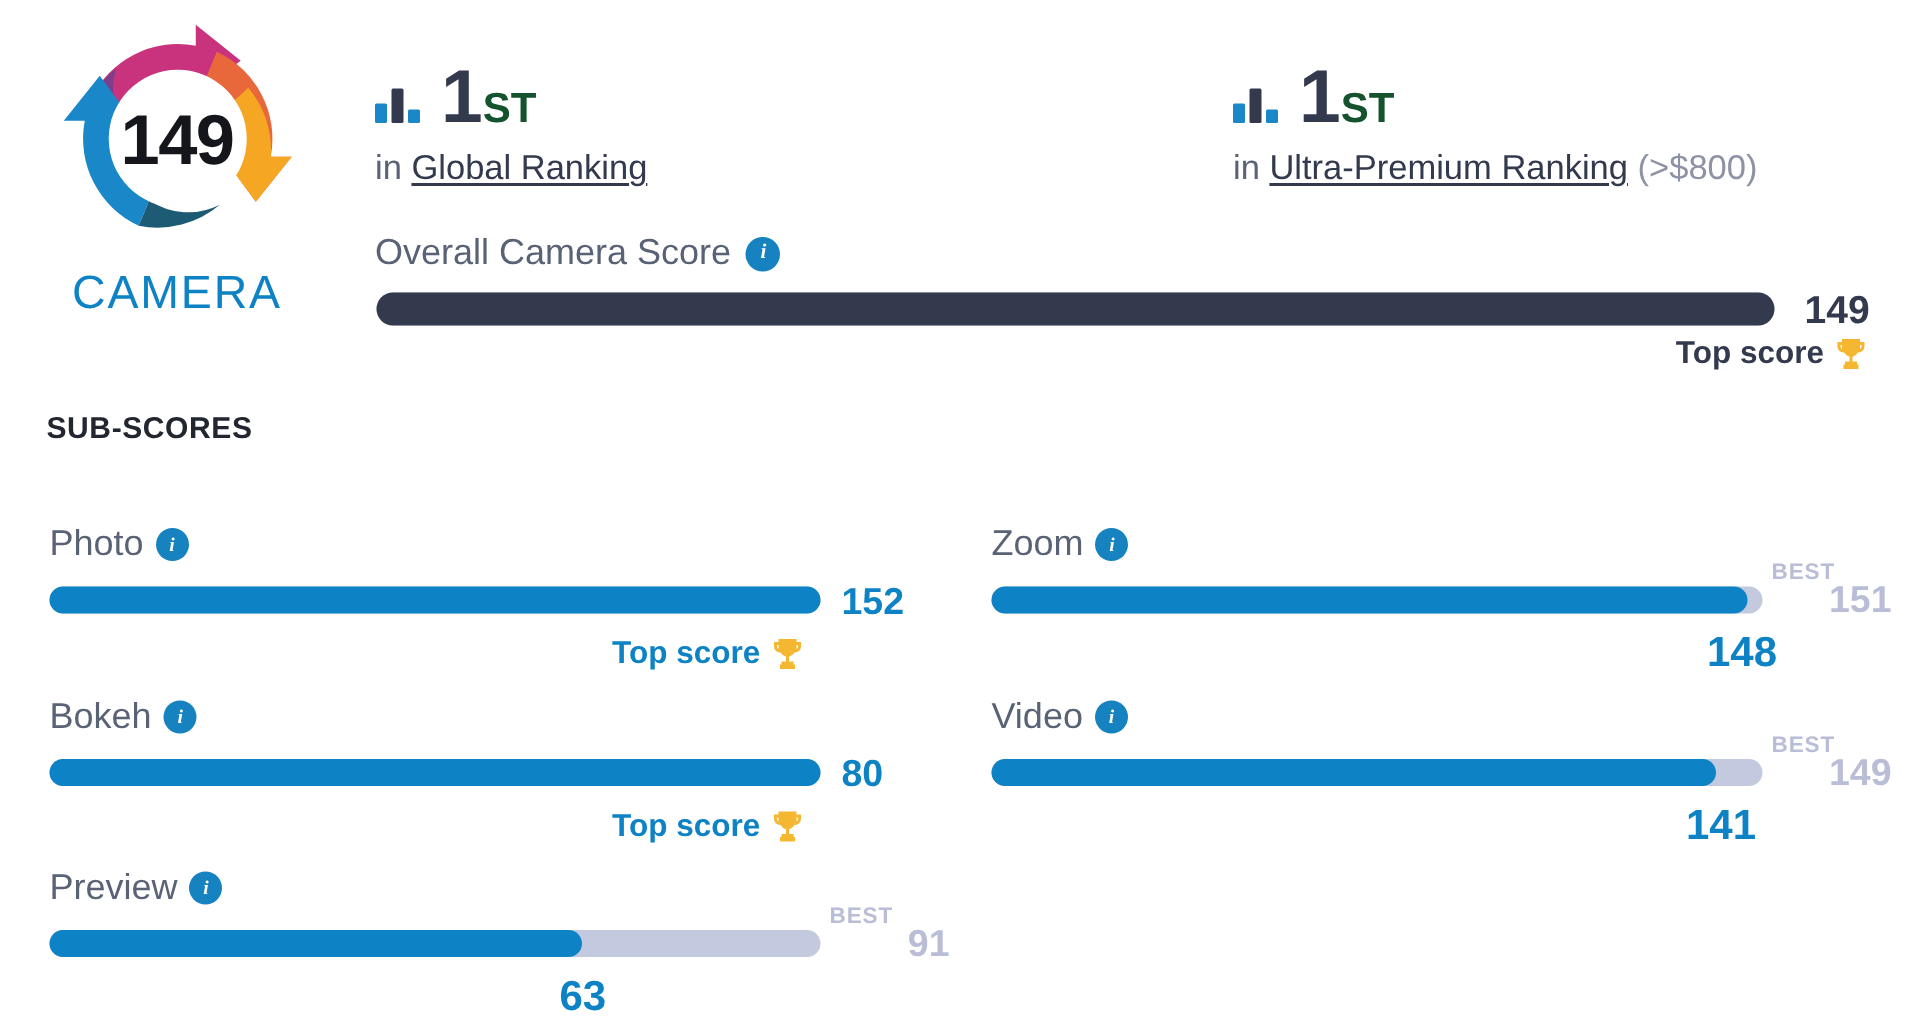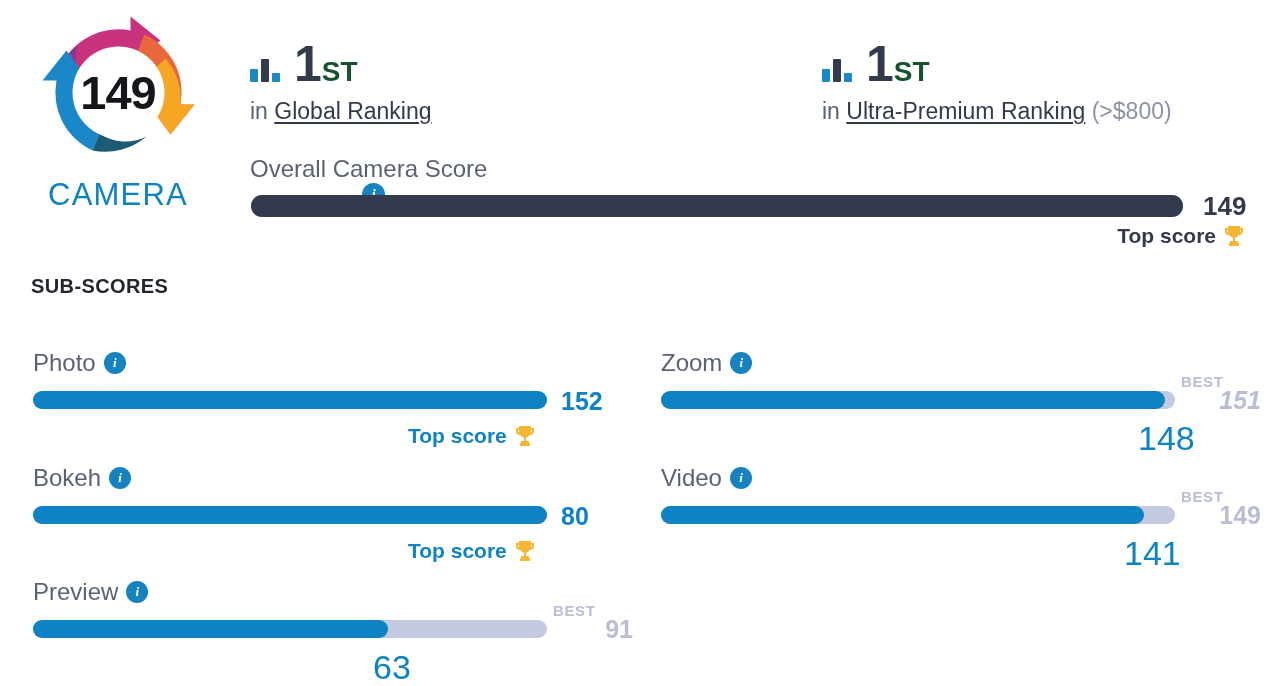--- a/index.html
+++ b/index.html
@@ -54,21 +54,21 @@
   }
   .rank-sub a {
     color: #343a4e; text-decoration: underline;
     text-underline-offset: 3px; text-decoration-thickness: 2px;
   }
   .rank-paren { color: #8d93a4; text-align: right; }
 
   
   .overall-label {
     position: absolute; left: 250px; top: 155px;
-    font-size: 24px; color: #5a6375; display: flex; align-items: center; flex-direction: column;
+    font-size: 24px; color: #5a6375; display: flex; align-items: center;
   }
   .info {
     display: inline-flex; align-items: center; justify-content: center;
     width: 23px; height: 23px; border-radius: 50%;
     background: #1682c0; color: #fff;
     font-style: italic; font-weight: 700; font-size: 14px;
     font-family: "Liberation Serif", serif;
     margin-left: 10px; flex: none;
   }
   .info.small { width: 22px; height: 22px; font-size: 13px; margin-left: 8px; }
@@ -111,21 +111,21 @@
     color: #b9bed6; letter-spacing: 0.6px; text-align: left; margin-top: 19px;
   }
   .best-value {
     position: absolute; font-size: 25px; font-weight: 700;
     color: #b9bed6; text-align: right;
   }
   .score-right {
     position: absolute; font-size: 25px; font-weight: 700; color: #0d82c4;
   }
   .score-below {
-    position: absolute; font-size: 34px; font-weight: 400; color: #0d82c4;
+    position: absolute; font-size: 28px; font-weight: 700; color: #0d82c4;
   }
   .top-score {
     position: absolute; font-size: 21px; font-weight: 700; color: #0d82c4;
     display: flex; align-items: center; gap: 6px; white-space: nowrap;
   }
   .trophy { font-size: 22px; line-height: 1; color: #f5b731; }
   .trophy svg { display: block; }
 </style>
 </head>
 <body>
@@ -233,21 +233,21 @@
   <div class="row" style="left:661px; top:348px; width:514px;">
     <div class="row-label">
       <span>Zoom</span>
       <span class="info small">i</span>
     </div>
     <div class="best-label" style="right:-86px; top:6px; width:80px;">BEST</div>
     <div class="row-bar-wrap">
       <div class="track">
         <div class="fill" style="width:98%;"></div>
       </div>
-      <div class="best-value" style="right:-86px; top:-5px; width:80px;font-style:italic;">151</div>
+      <div class="best-value" style="right:-86px; top:-5px; width:80px;">151</div>
       <div class="score-below" style="left:477px; top:28px;">148</div>
     </div>
   </div>
 
   <div class="row" style="left:33px; top:463px; width:514px;text-align:right;">
     <div class="row-label">
       <span>Bokeh</span>
       <span class="info small">i</span>
     </div>
     <div class="row-bar-wrap">

